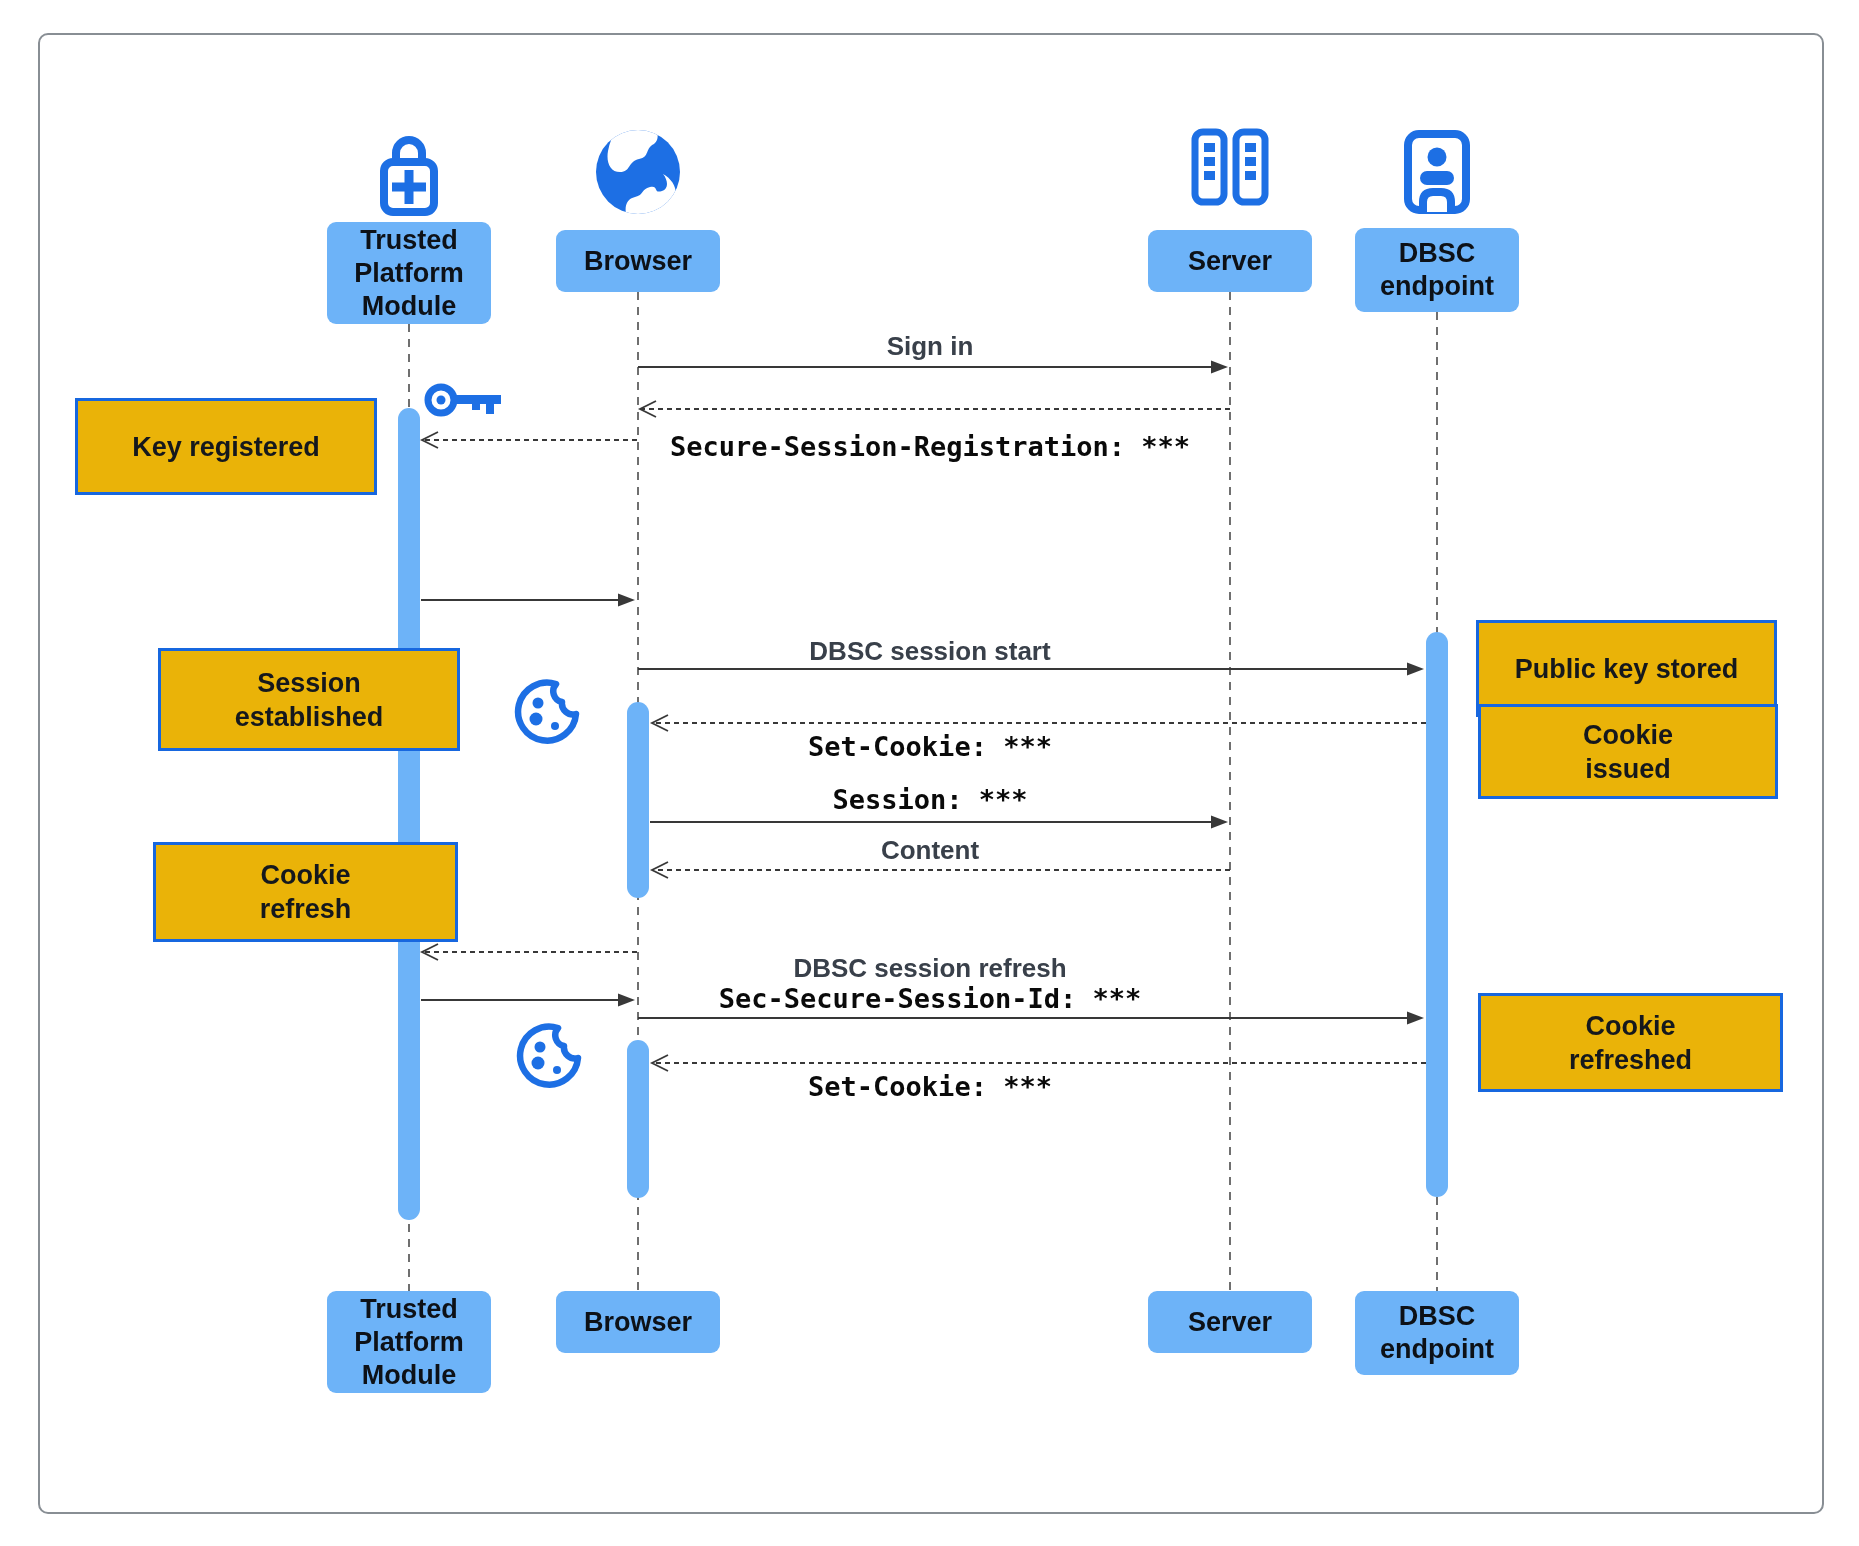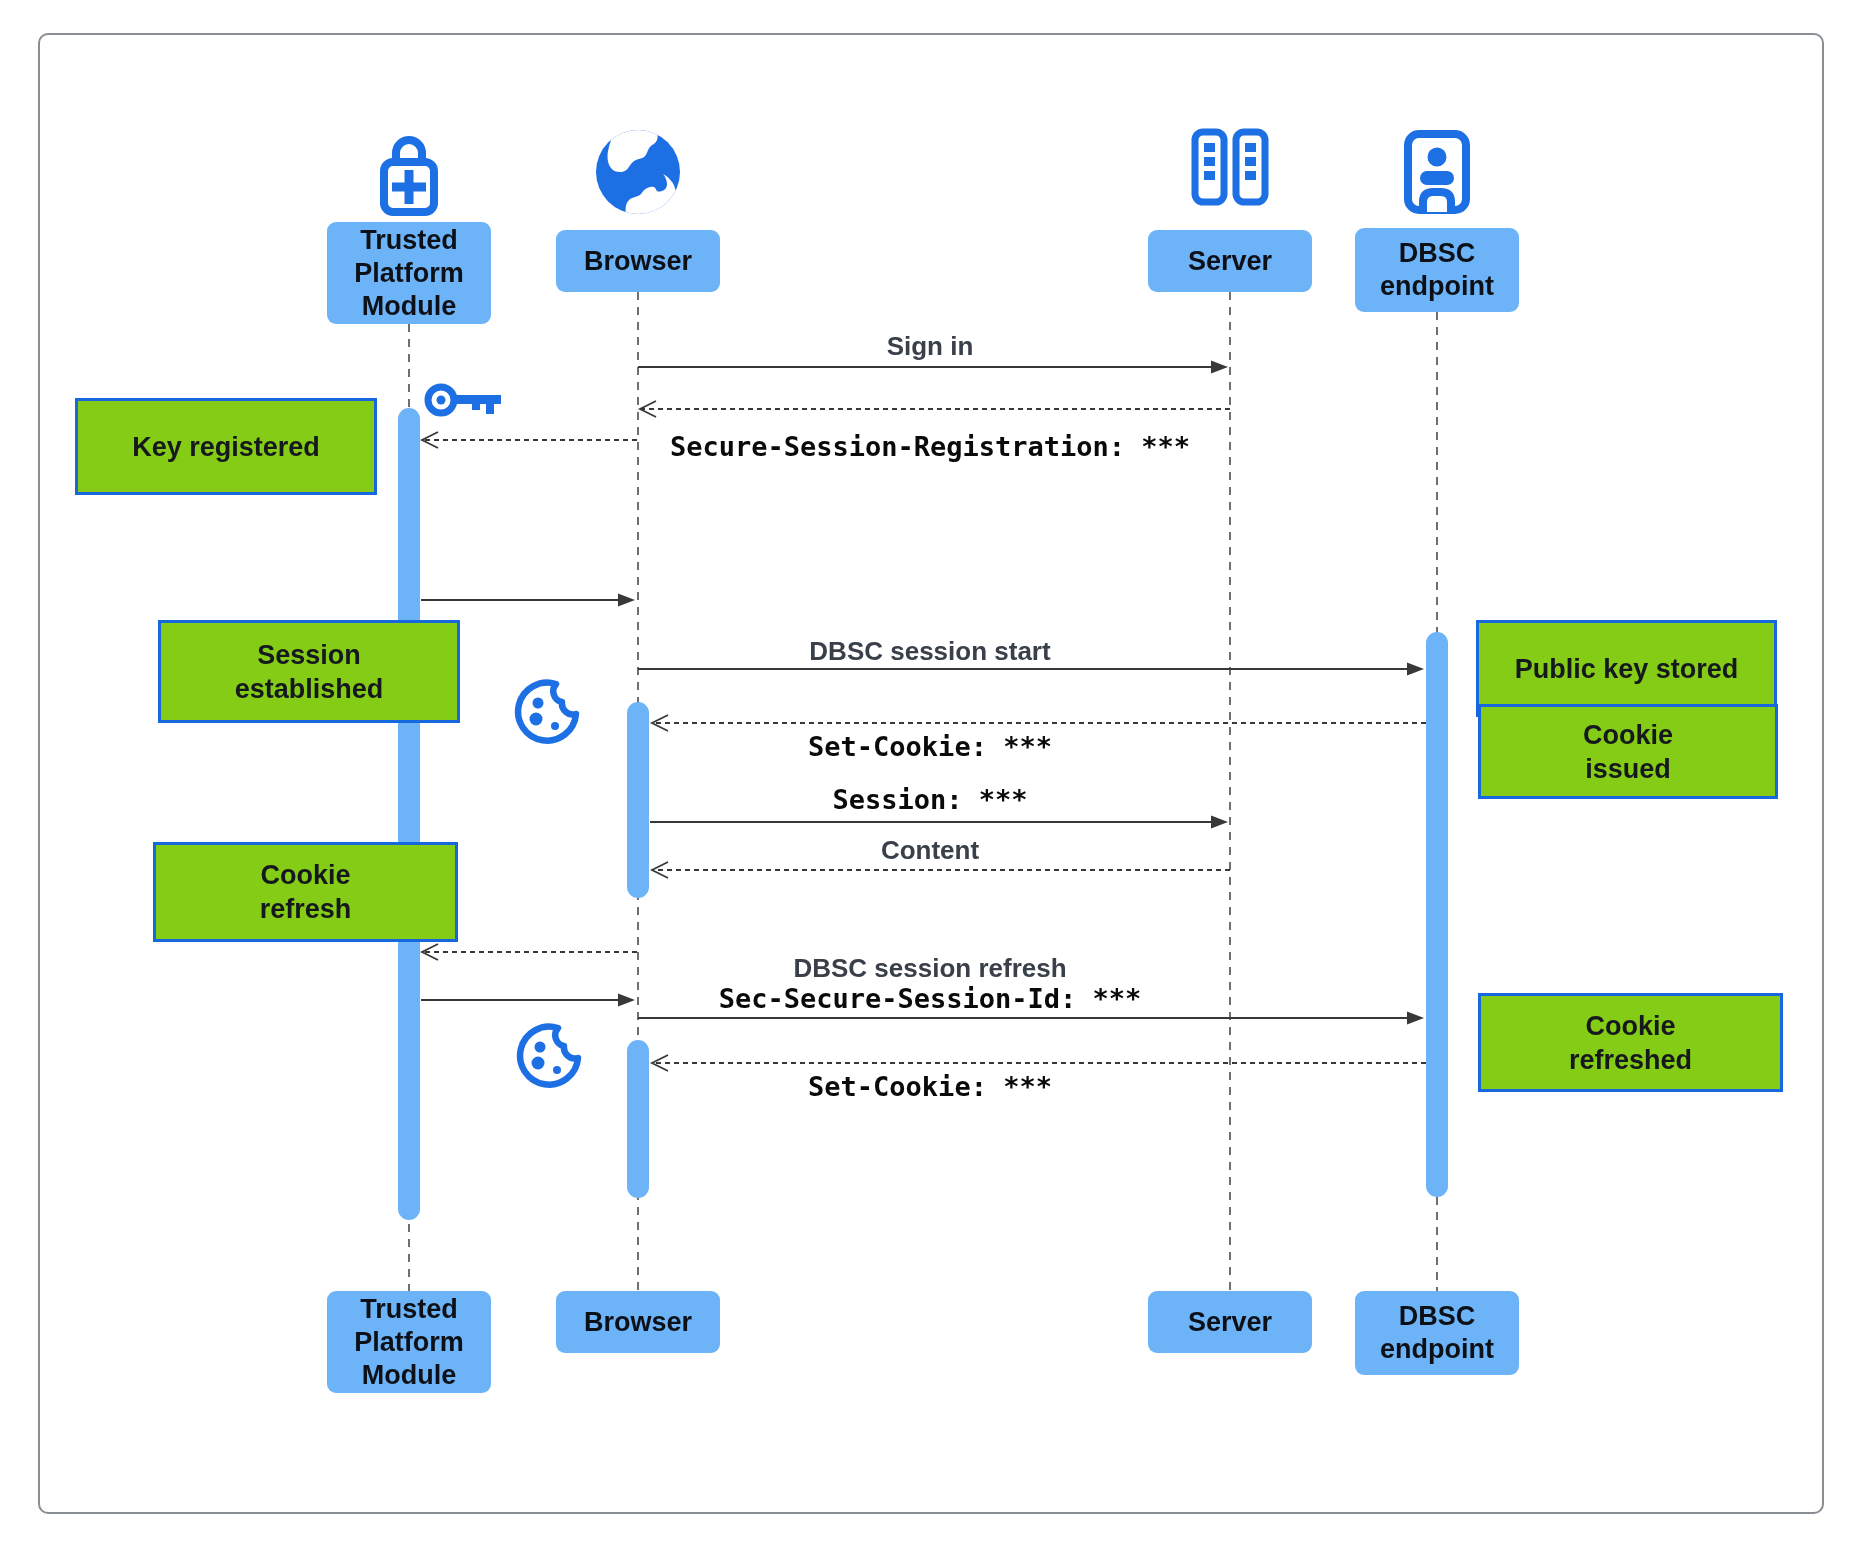--- a/index.html
+++ b/index.html
@@ -9,21 +9,21 @@
          border:2px solid #888e94;border-radius:10px;background:#ffffff;z-index:0;}
   #title-tab{position:absolute;left:38px;top:33px;width:532px;height:42px;z-index:6;}
   #title-tab .tab-text{position:absolute;left:12px;top:4px;font-size:28px;font-weight:bold;color:#0b0d0f;white-space:nowrap;}
   svg.layer{position:absolute;left:0;top:0;z-index:1;}
   #arrow-layer{z-index:3;}
   .actor-box{position:absolute;background:#6db3f8;border-radius:9px;display:flex;flex-direction:column;
              align-items:center;justify-content:center;z-index:5;
              font-weight:bold;font-size:27px;line-height:33px;color:#0d1117;text-align:center;}
   .actor-icon{position:absolute;z-index:5;}
   .activation{position:absolute;width:22px;background:#6db3f8;border-radius:11px;z-index:2;}
-  .note{position:absolute;background:#84cc16;border:3px solid #1767df;z-index:4;
+  .note{position:absolute;background:#eab308;border:3px solid #1767df;z-index:4;
         display:flex;flex-direction:column;align-items:center;justify-content:center;
         font-weight:bold;font-size:27px;line-height:34px;color:#15181d;text-align:center;}
   .msg-label{position:absolute;transform:translateX(-50%);white-space:nowrap;z-index:5;text-align:center;font-weight:bold;}
   .msg-label.sans{font-size:26px;color:#39404a;}
   .msg-label.mono{font-family:"DejaVu Sans Mono","Liberation Mono",monospace;font-size:27px;color:#0a0a0a;}
   .deco{position:absolute;z-index:5;}
 </style>
 </head>
 <body>
 
@@ -90,21 +90,21 @@
       </g>
       <g>
         <line x1="1426" y1="1063" x2="652" y2="1063" stroke="#383838" stroke-width="2" stroke-dasharray="5 4"></line>
         <polyline points="668,1055 652,1063 668,1071" fill="none" stroke="#383838" stroke-width="1.8"></polyline>
       </g>
     </svg>
   <div id="note-container">
       <div class="note" style="left: 75px; top: 398px; width: 296px; height: 91px;">
         <div>Key registered</div>
       </div>
-      <div class="note" style="left: 158px; top: 620px; width: 296px; height: 97px;">
+      <div class="note" style="left: 158px; top: 648px; width: 296px; height: 97px;">
         <div>Session</div>
         <div>established</div>
       </div>
       <div class="note" style="left: 153px; top: 842px; width: 299px; height: 94px;">
         <div>Cookie</div>
         <div>refresh</div>
       </div>
       <div class="note" style="left: 1476px; top: 579px; width: 295px; height: 91px; margin-top: 41px;">
         <div>Public key stored</div>
       </div>

